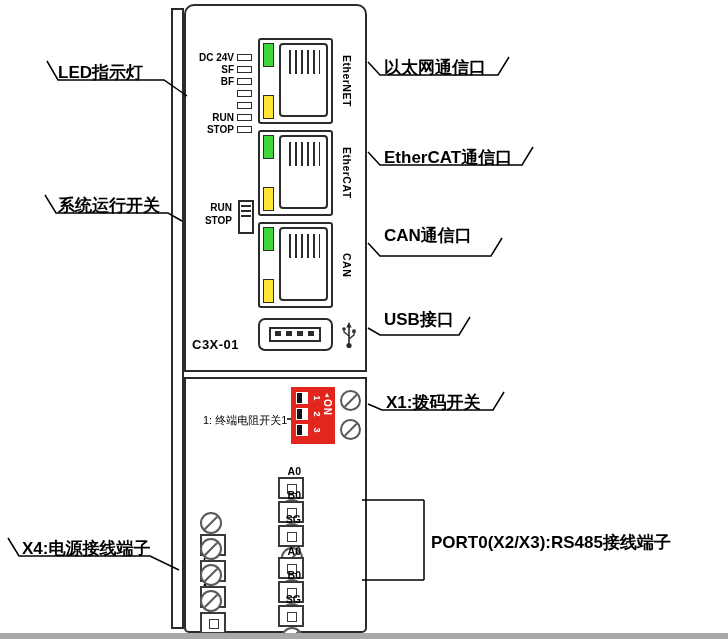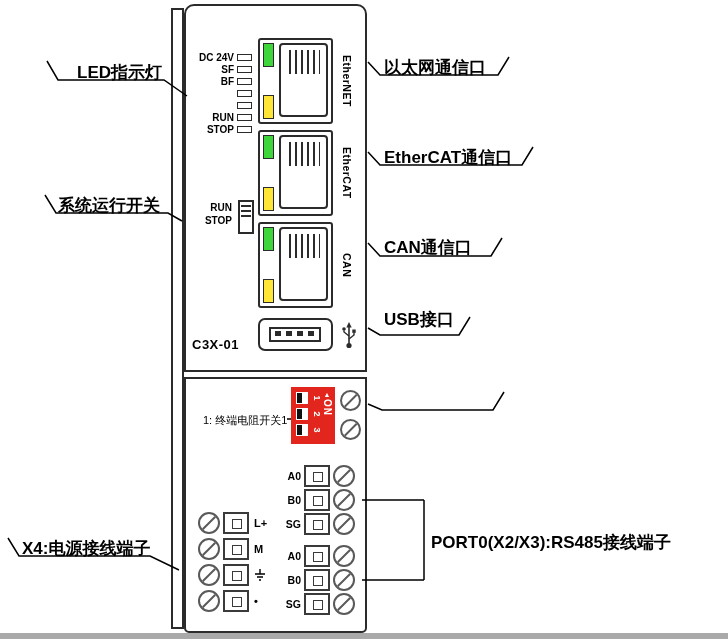--- a/index.html
+++ b/index.html
@@ -59,21 +59,21 @@
   .dip-on { position:absolute; left:30px; top:4px; width:12px; height:49px; color:#fff;
             display:flex; flex-direction:column; align-items:center; gap:1px; }
   .dip-on .arrow { font-size:7px; line-height:7px; }
   .dip-on .txt { writing-mode:vertical-rl; font-size:10px; font-weight:bold; letter-spacing:1px; }
   .dip-note { position:absolute; left:203px; top:413px; font-size:11px; font-weight:normal; white-space:nowrap; }
   .screw-sm { position:absolute; left:340px; width:21px; height:21px;
               border:2px solid #595959; border-radius:50%; background:#fff; overflow:hidden; }
   .screw-sm::after { content:""; position:absolute; left:-2px; top:7.5px; width:21px; height:2px;
               background:#595959; transform:rotate(-45deg); }
   
-  .term-row { position:absolute; height:22px; display:flex; align-items:center; }
+  .term-row { position:absolute; height:22px; display:flex; align-items:center;flex-direction:column; }
   .t-label { width:24px; text-align:right; font-size:10.5px; font-weight:bold; margin-right:3px; }
   .t-label-l { margin-left:5px; font-size:11px; font-weight:bold; width:24px; text-align:left;
                display:flex; align-items:center; }
   .t-sq { width:26px; height:22px; border:2px solid #3a3a3a; position:relative; background:#fff; flex:none; }
   .t-sq::after { content:""; position:absolute; left:7px; top:5px; width:8px; height:8px; border:1.5px solid #3a3a3a; }
   .t-screw { width:22px; height:22px; border:2px solid #595959; border-radius:50%;
              position:relative; background:#fff; flex:none; overflow:hidden; }
   .t-screw.ml { margin-left:3px; } .t-screw.mr { margin-right:3px; }
   .t-screw::after { content:""; position:absolute; left:-2px; top:8px; width:22px; height:2px;
              background:#595959; transform:rotate(-45deg); }
@@ -246,27 +246,28 @@
           <path d="M6 0 V5 M1 5 H11 M3 8 H9 M5 11 H7" stroke="#000" stroke-width="1.4" fill="none"></path>
         </svg>
     </span>
   </div>
   <div class="term-row" style="left:198px; top:590px">
     <span class="t-screw mr"></span>
     <span class="t-sq"></span>
     <span class="t-label-l">•</span>
   </div>
 
-  <div class="callout" style="left:77px; top:61px">LED指示灯</div>
+  <div class="callout" style="left:58px; top:61px">LED指示灯</div>
   <div class="callout" style="left:58px; top:194px">系统运行开关</div>
   <div class="callout" style="left:22px; top:537px">X4:电源接线端子</div>
   <div class="callout" style="left:384px; top:56px">以太网通信口</div>
   <div class="callout" style="left:384px; top:146px">EtherCAT通信口</div>
-  <div class="callout" style="left:384px; top:236px">CAN通信口</div>
+  <div class="callout" style="left:384px; top:224px">CAN通信口</div>
   <div class="callout" style="left:384px; top:308px">USB接口</div>
+  <div class="callout" style="left:386px; top:391px">X1:拨码开关</div>
   <div class="callout" style="left:431px; top:531px">PORT0(X2/X3):RS485接线端子</div>
 
   <svg class="leaders" width="728" height="639" viewBox="0 0 728 639">
     <g stroke="#000" stroke-width="1.5" fill="none">
       <path d="M47 61 L58 80 L164 80 L187 96"></path>
       <path d="M45 195 L56 213 L168 213 L182 221"></path>
       <path d="M8 538 L19 556 L150 556 L179 570"></path>
       <path d="M368 62 L380 75 L498 75 L509 57"></path>
       <path d="M368 152 L380 165 L522 165 L533 147"></path>
       <path d="M368 243 L380 256 L491 256 L502 238"></path>

